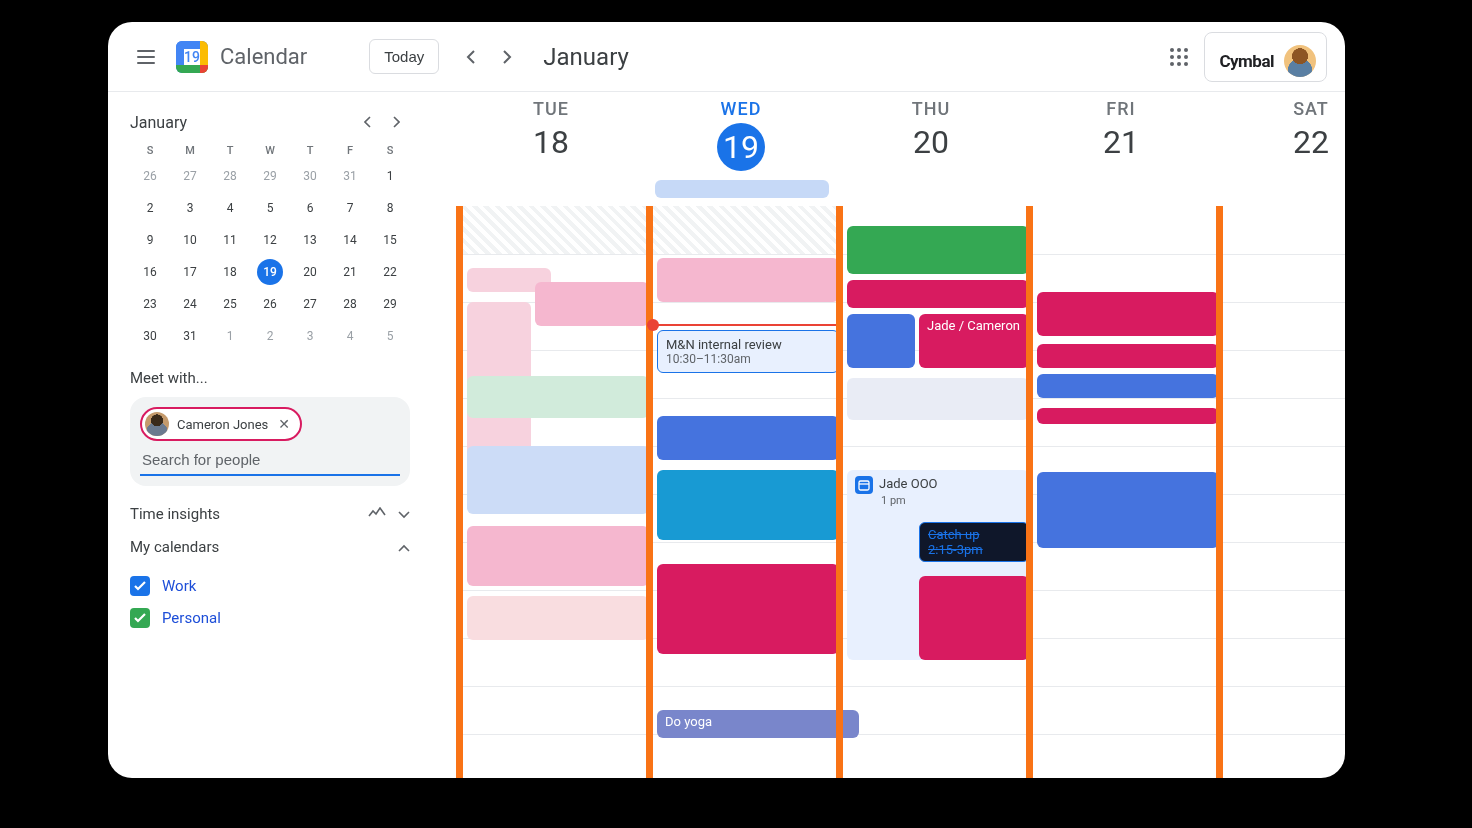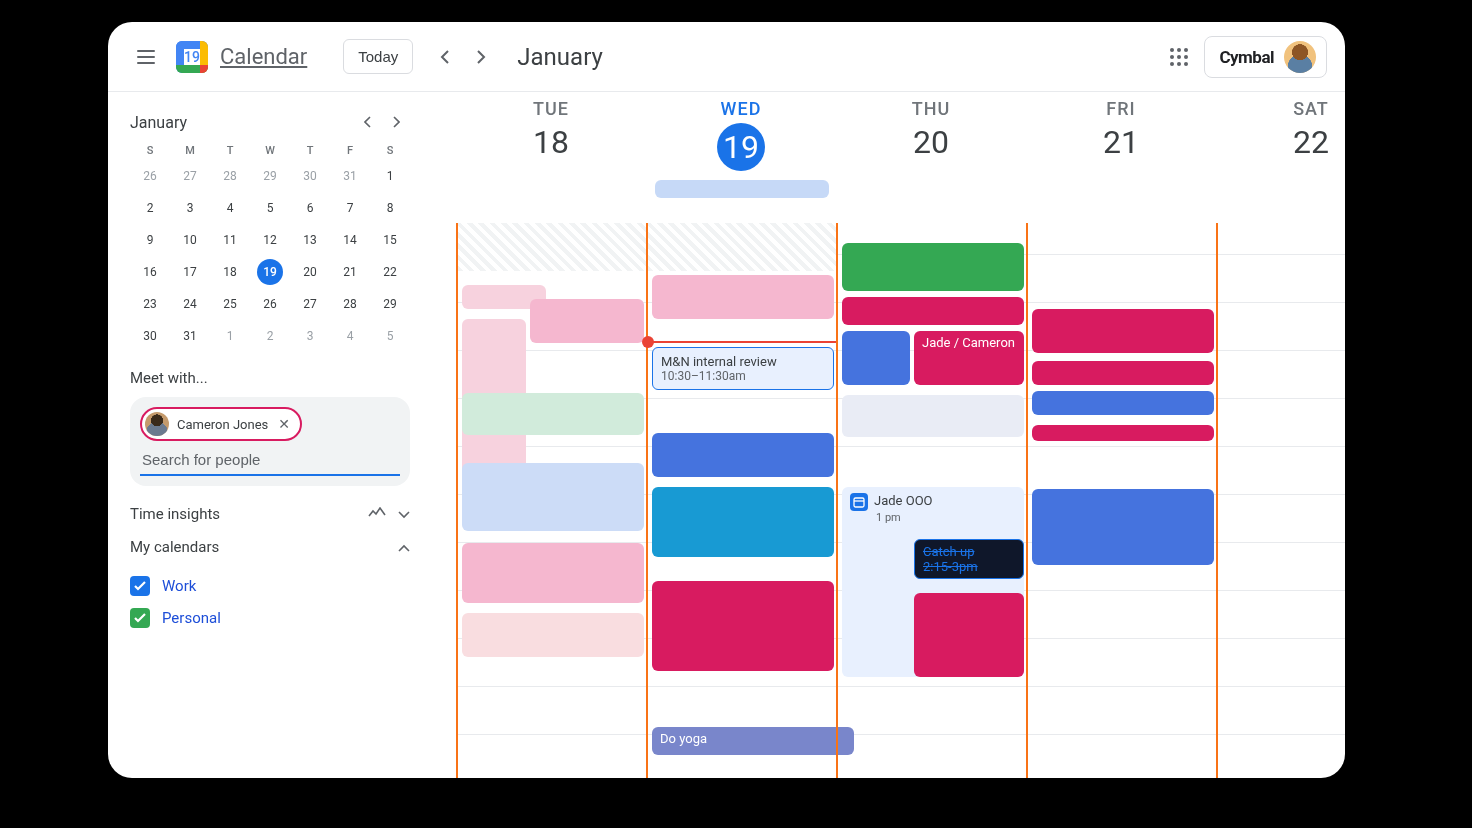--- a/index.html
+++ b/index.html
@@ -23,28 +23,28 @@
   .menu-icon { width:18px;height:14px;display:flex;flex-direction:column;justify-content:space-between;}
   .menu-icon span{height:2px;background:#5f6368;border-radius:1px;}
   .gcal-logo { width:40px;height:40px;margin-left:6px;position:relative;}
   .gcal-logo .box{position:absolute;inset:4px;border-radius:6px;background:#fff;}
   .gcal-logo .t{position:absolute;left:4px;right:4px;top:4px;height:8px;background:#4285f4;border-radius:6px 6px 0 0;}
   .gcal-logo .l{position:absolute;left:4px;top:4px;bottom:4px;width:8px;background:#4285f4;border-radius:6px 0 0 6px;}
   .gcal-logo .r{position:absolute;right:4px;top:4px;bottom:4px;width:8px;background:#fbbc04;border-radius:0 6px 6px 0;}
   .gcal-logo .b{position:absolute;left:4px;right:4px;bottom:4px;height:8px;background:#34a853;border-radius:0 0 6px 6px;}
   .gcal-logo .br{position:absolute;right:4px;bottom:4px;width:8px;height:8px;background:#ea4335;border-radius:0 0 6px 0;}
   .gcal-logo .num{position:absolute;inset:0;display:flex;align-items:center;justify-content:center;font-size:14px;font-weight:500;color:#4285f4;}
-  .app-title{font-size:22px;color:#5f6368;margin-left:8px;margin-right:36px;text-decoration:underline;}
+  .app-title{font-size:22px;color:#5f6368;margin-left:8px;margin-right:62px;}
   .today-btn{border:1px solid #dadce0;background:#fff;border-radius:6px;padding:8px 14px;font-size:15px;color:#3c4043;cursor:pointer;margin-right:14px;}
   .nav-arrow{width:36px;height:36px;border-radius:50%;display:flex;align-items:center;justify-content:center;cursor:pointer;color:#5f6368;font-size:14px;}
   .month-title{font-size:24px;color:#3c4043;margin-left:18px;}
   .header-right{margin-left:auto;display:flex;align-items:center;gap:16px;}
   .apps-grid{width:18px;height:18px;display:grid;grid-template-columns:repeat(3,4px);grid-template-rows:repeat(3,4px);gap:3px;cursor:pointer;}
   .apps-grid span{background:#5f6368;border-radius:50%;}
-  .brand-chip{border:1px solid #dadce0;border-radius:8px;padding:4px 10px 4px 14px;display:flex;align-items:center;gap:10px;cursor:pointer;}
+  .brand-chip{border:1px solid #dadce0;border-radius:8px;padding:12px 10px 4px 14px;display:flex;align-items:center;gap:10px;cursor:pointer;}
   .brand-chip .txt{font-weight:700;font-size:17px;color:#202124;letter-spacing:-.5px;}
   .avatar{width:32px;height:32px;border-radius:50%;background:#f1c27d;overflow:hidden;position:relative;}
   .avatar::after{content:"";position:absolute;inset:0;background:radial-gradient(circle at 50% 35%,#8d5524 30%,transparent 31%),radial-gradient(circle at 50% 80%,#5a7fa3 40%,transparent 41%);}
 
   
   .body{position:absolute;top:70px;bottom:0;left:0;right:0;display:flex;}
   .sidebar{width:324px;padding:16px 22px 0 22px;overflow:hidden;}
   .create-btn{display:inline-flex;align-items:center;gap:12px;border:1px solid #dadce0;background:#fff;border-radius:28px;padding:12px 22px 12px 16px;box-shadow:0 1px 3px rgba(60,64,67,.2);cursor:pointer;margin-bottom:20px;}
   .plus{width:24px;height:24px;position:relative;}
   .plus::before,.plus::after{content:"";position:absolute;background:#ea4335;}
@@ -82,21 +82,21 @@
   
   .main{flex:1;position:relative;overflow:hidden;}
   .day-headers{position:absolute;left:24px;right:0;top:0;height:110px;display:flex;}
   .dayh{flex:0 0 190px;text-align:center;padding-top:6px;}
   .dayh .dow{font-size:18px;color:#70757a;letter-spacing:1px;font-weight:500;}
   .dayh.today .dow{color:#1a73e8;}
   .dayh .num{font-size:32px;color:#3c4043;margin-top:4px;}
   .dayh.today .num span{display:inline-flex;width:48px;height:48px;border-radius:50%;background:#1a73e8;color:#fff;align-items:center;justify-content:center;}
 
   .grid{position:absolute;left:24px;right:0;top:114px;bottom:0;}
-  .col{position:absolute;top:17px;bottom:0;width:190px;border-left:2px solid #f97316;}
+  .col{position:absolute;top:0;bottom:0;width:190px;border-left:7px solid #f97316;}
   .col.c0{left:0;} .col.c1{left:190px;} .col.c2{left:380px;} .col.c3{left:570px;} .col.c4{left:760px;}
   .hatched{position:absolute;top:0;left:0;right:0;height:48px;background:repeating-linear-gradient(45deg,#f1f3f4 0 4px,#fff 4px 8px);}
   .hline{position:absolute;left:0;right:0;height:1px;background:#e8eaed;}
 
   .ev{position:absolute;border-radius:6px;color:#fff;font-size:13px;padding:4px 8px;overflow:hidden;cursor:pointer;}
   .now{position:absolute;left:0;right:0;height:2px;background:#ea4335;}
   .now::before{content:"";position:absolute;left:-6px;top:-5px;width:12px;height:12px;border-radius:50%;background:#ea4335;}
   .outline-ev{position:absolute;border:1px solid #1a73e8;background:#e8f0fe;border-radius:6px;padding:6px 8px;color:#3c4043;font-size:13px;cursor:pointer;}
   .outline-ev .sub{color:#5f6368;font-size:12px;}
   .strike-ev{position:absolute;border:1.5px solid #1a73e8;background:#0f172a;border-radius:6px;padding:4px 8px;color:#1a73e8;font-size:13px;text-decoration:line-through;cursor:pointer;}

